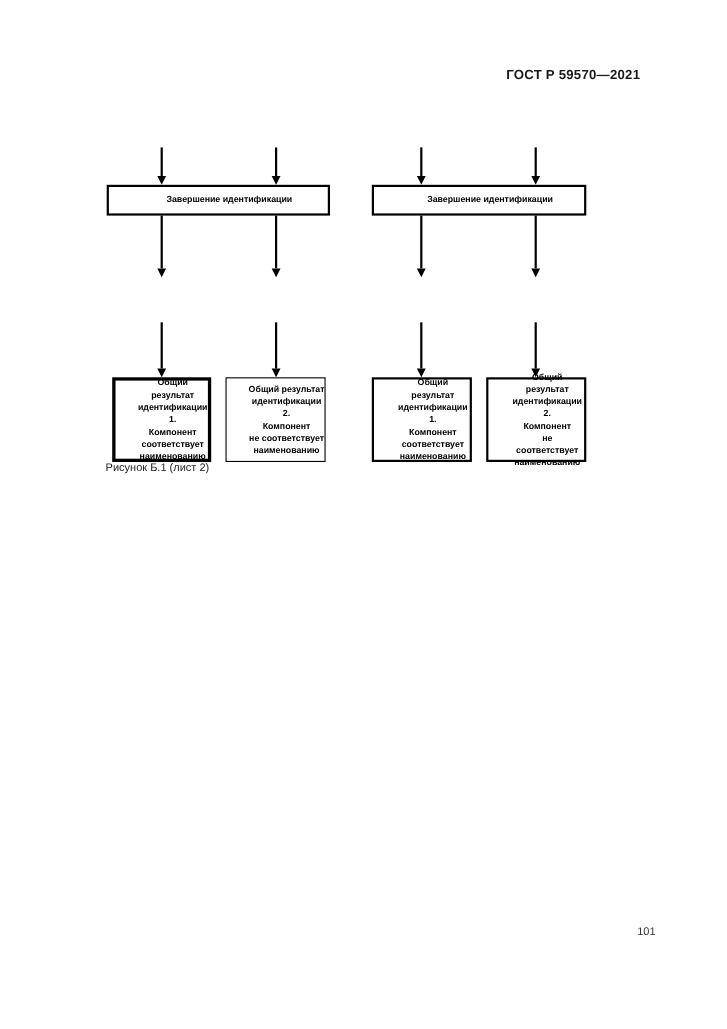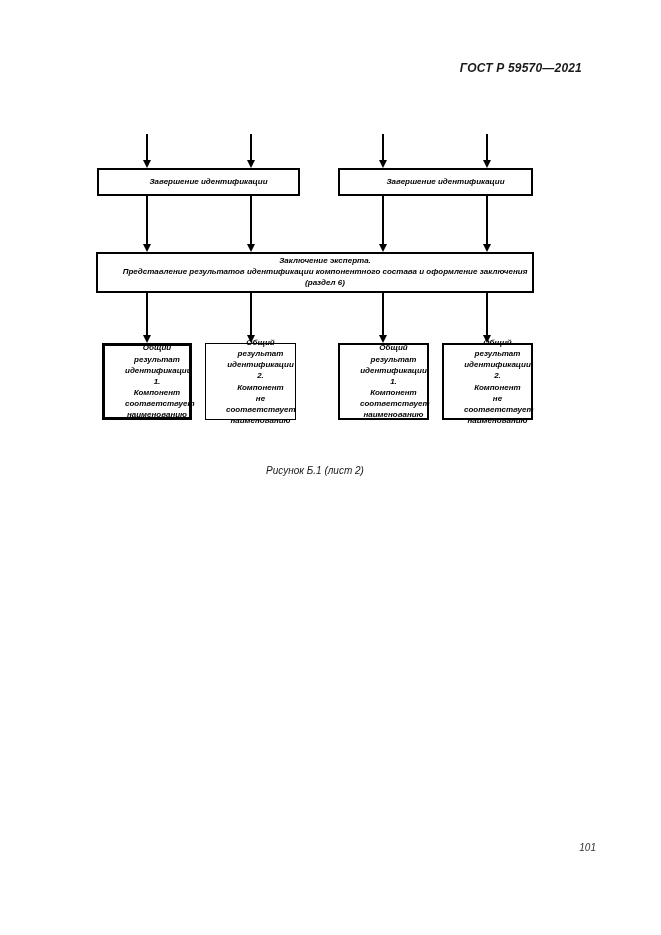--- a/index.html
+++ b/index.html
@@ -1,15 +1,15 @@
 <!DOCTYPE html>
 <html><head>
 <meta charset="utf-8">
 <style>
-  * { margin: 0; padding: 0; box-sizing: border-box; font-style: italic; }
+  * { margin: 0; padding: 0; box-sizing: border-box; }
   html, body { background: #ffffff; }
   body { font-family: "Liberation Sans", "DejaVu Sans", sans-serif; color: #000; }
 
   .page {
     position: relative;
     width: 661px;
     height: 935px;
     background: #ffffff;
     overflow: hidden;
   }
@@ -65,23 +65,23 @@
   .row2 { top: 196px; height: 48px; }
   .row3 { top: 293px; height: 42px; }
   .c1 { left: 146px; }
   .c2 { left: 250px; }
   .c3 { left: 382px; }
   .c4 { left: 486px; }
 
   .figure-caption {
     position: absolute;
     left: 96px;
-    top: 465px;
+    top: 420px;
     width: 438px;
-    text-align: center;
+    text-align: left;
     font-size: 10px;
     color: #1a1a1a;
   }
 
   .page-number {
     position: absolute;
     top: 842px;
     right: 65px;
     font-size: 10px;
     color: #333;
@@ -106,25 +106,20 @@
     </div>
     <div class="fbox box-top-right">
       <span>Завершение идентификации</span>
     </div>
 
     <div class="arrow row2 c1"></div>
     <div class="arrow row2 c2"></div>
     <div class="arrow row2 c3"></div>
     <div class="arrow row2 c4"></div>
 
-    <div class="fbox box-wide">
-      <span>Заключение эксперта.
-Представление результатов идентификации компонентного состава и оформление заключения
-(раздел 6)</span>
-    </div>
 
     <div class="arrow row3 c1"></div>
     <div class="arrow row3 c2"></div>
     <div class="arrow row3 c3"></div>
     <div class="arrow row3 c4"></div>
 
     <div class="fbox box-r1">
       <span>Общий результат
 идентификации 1.
 Компонент

